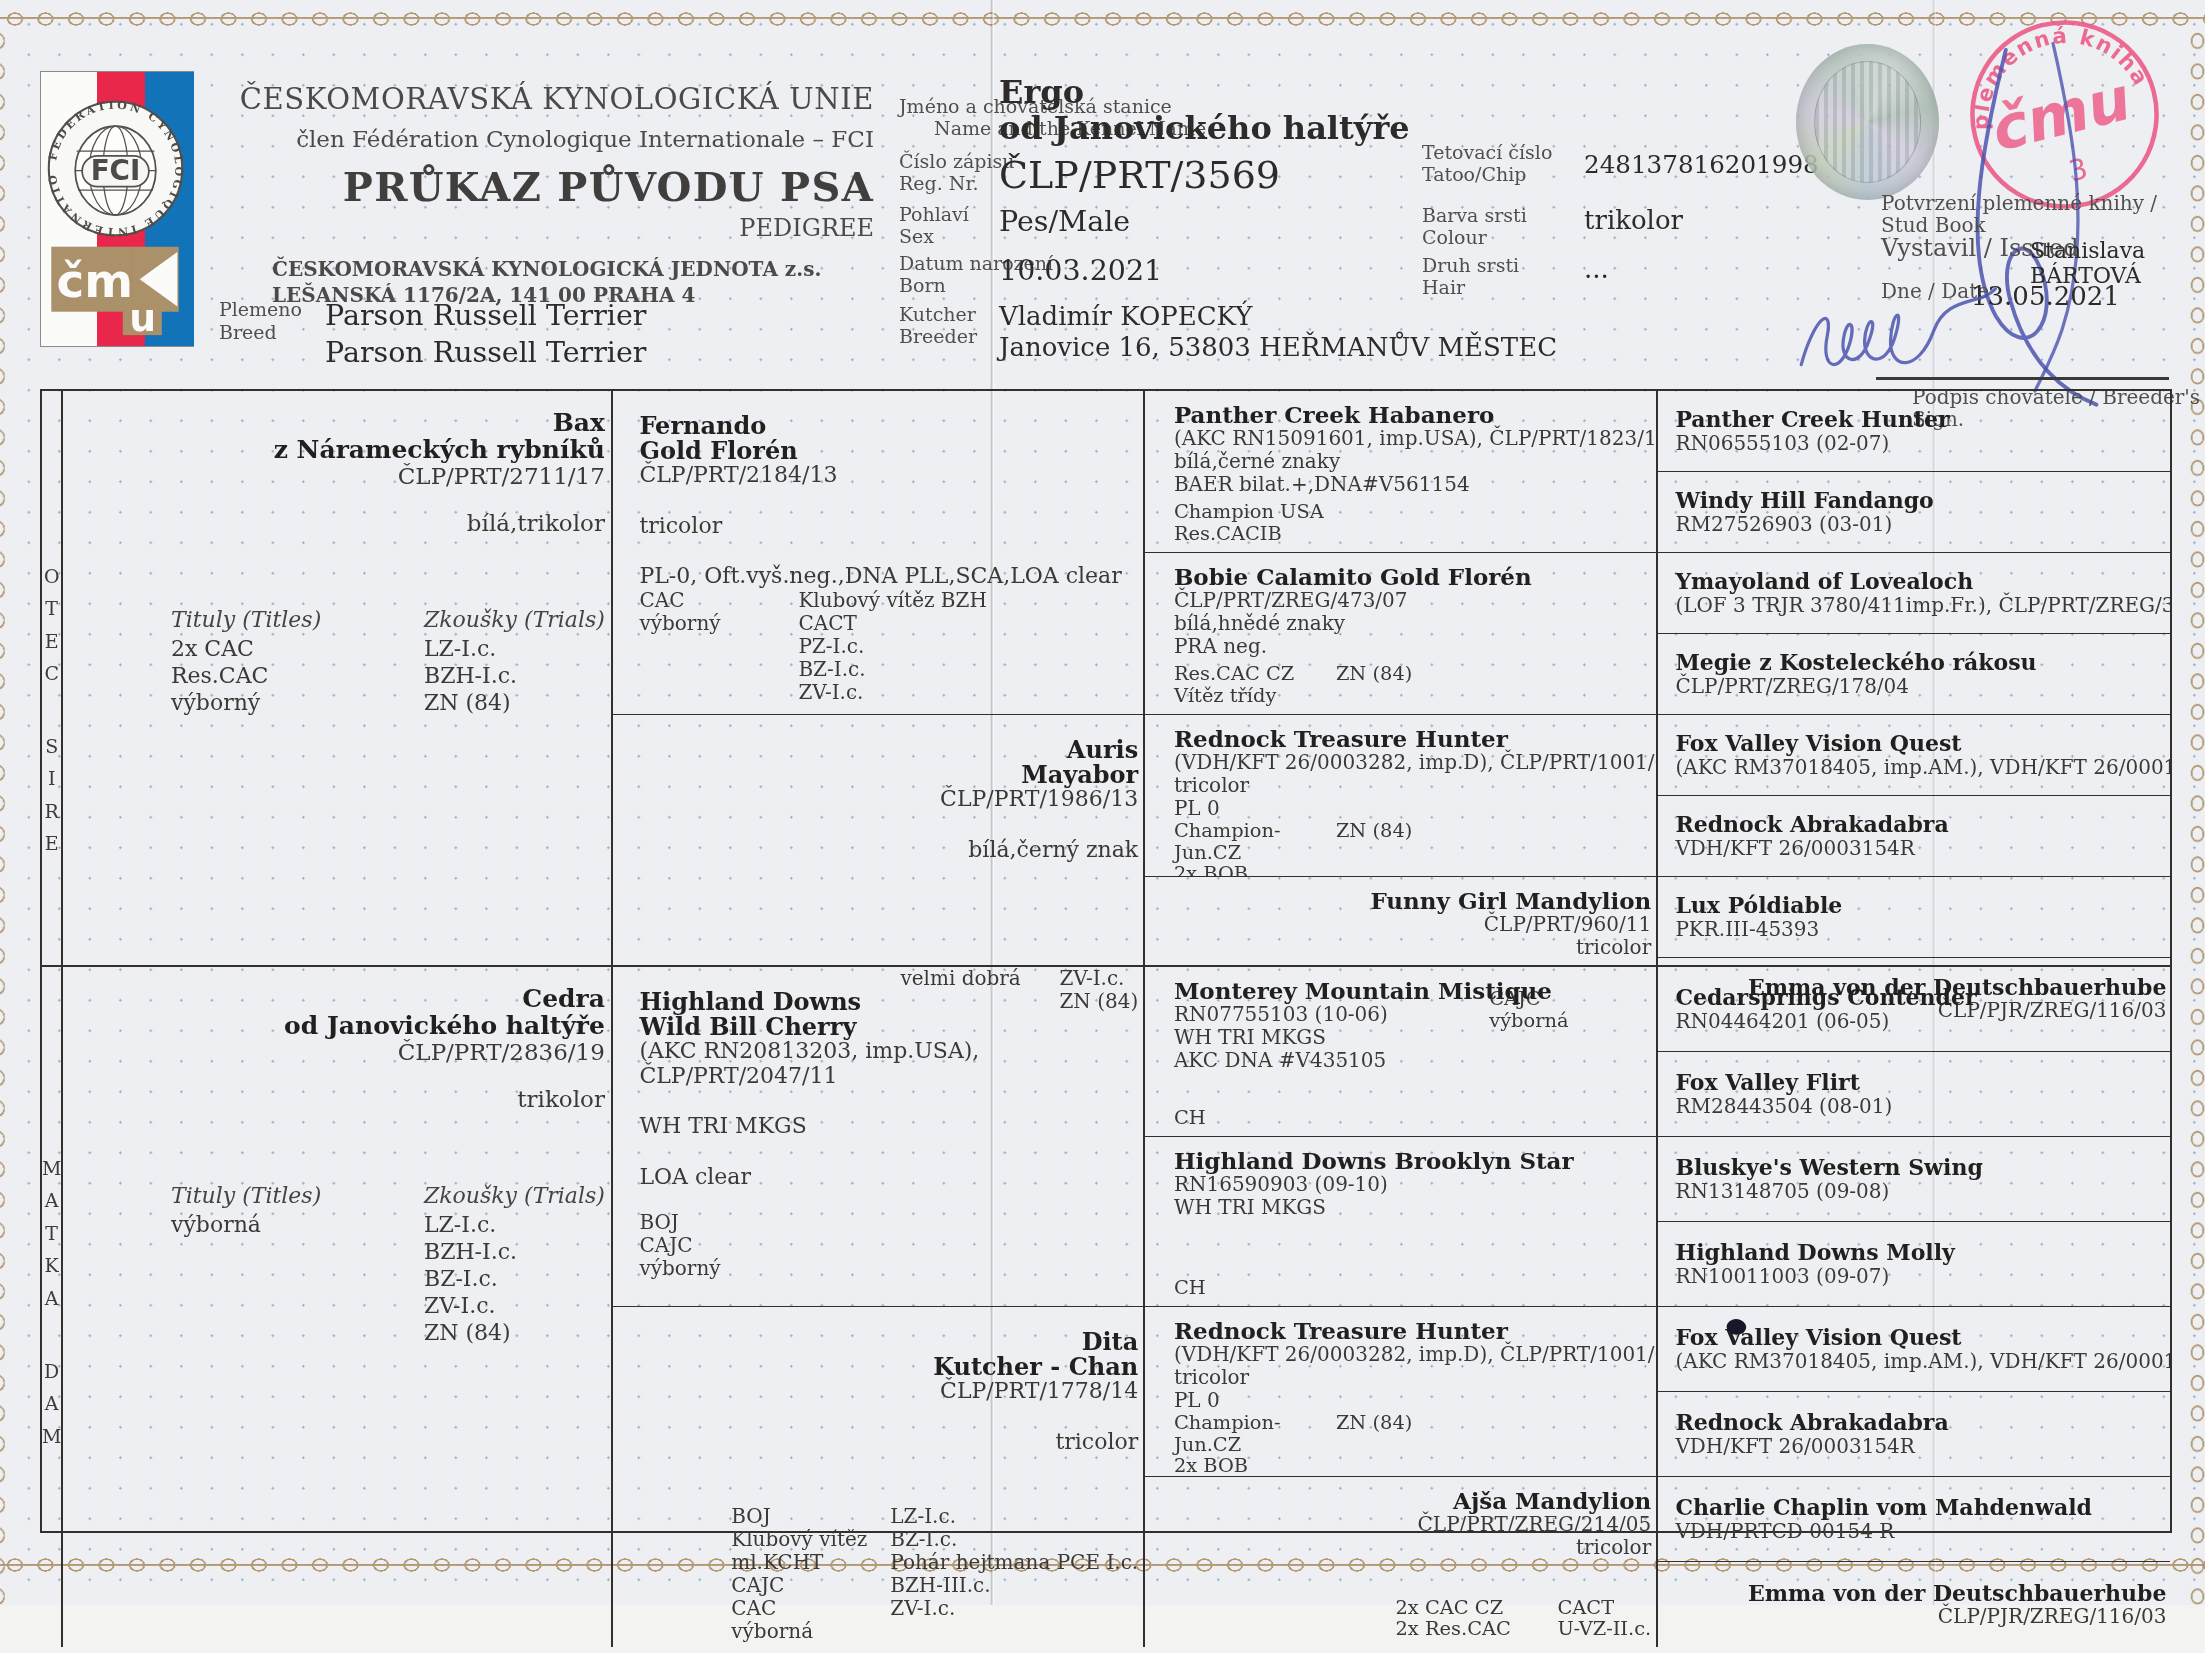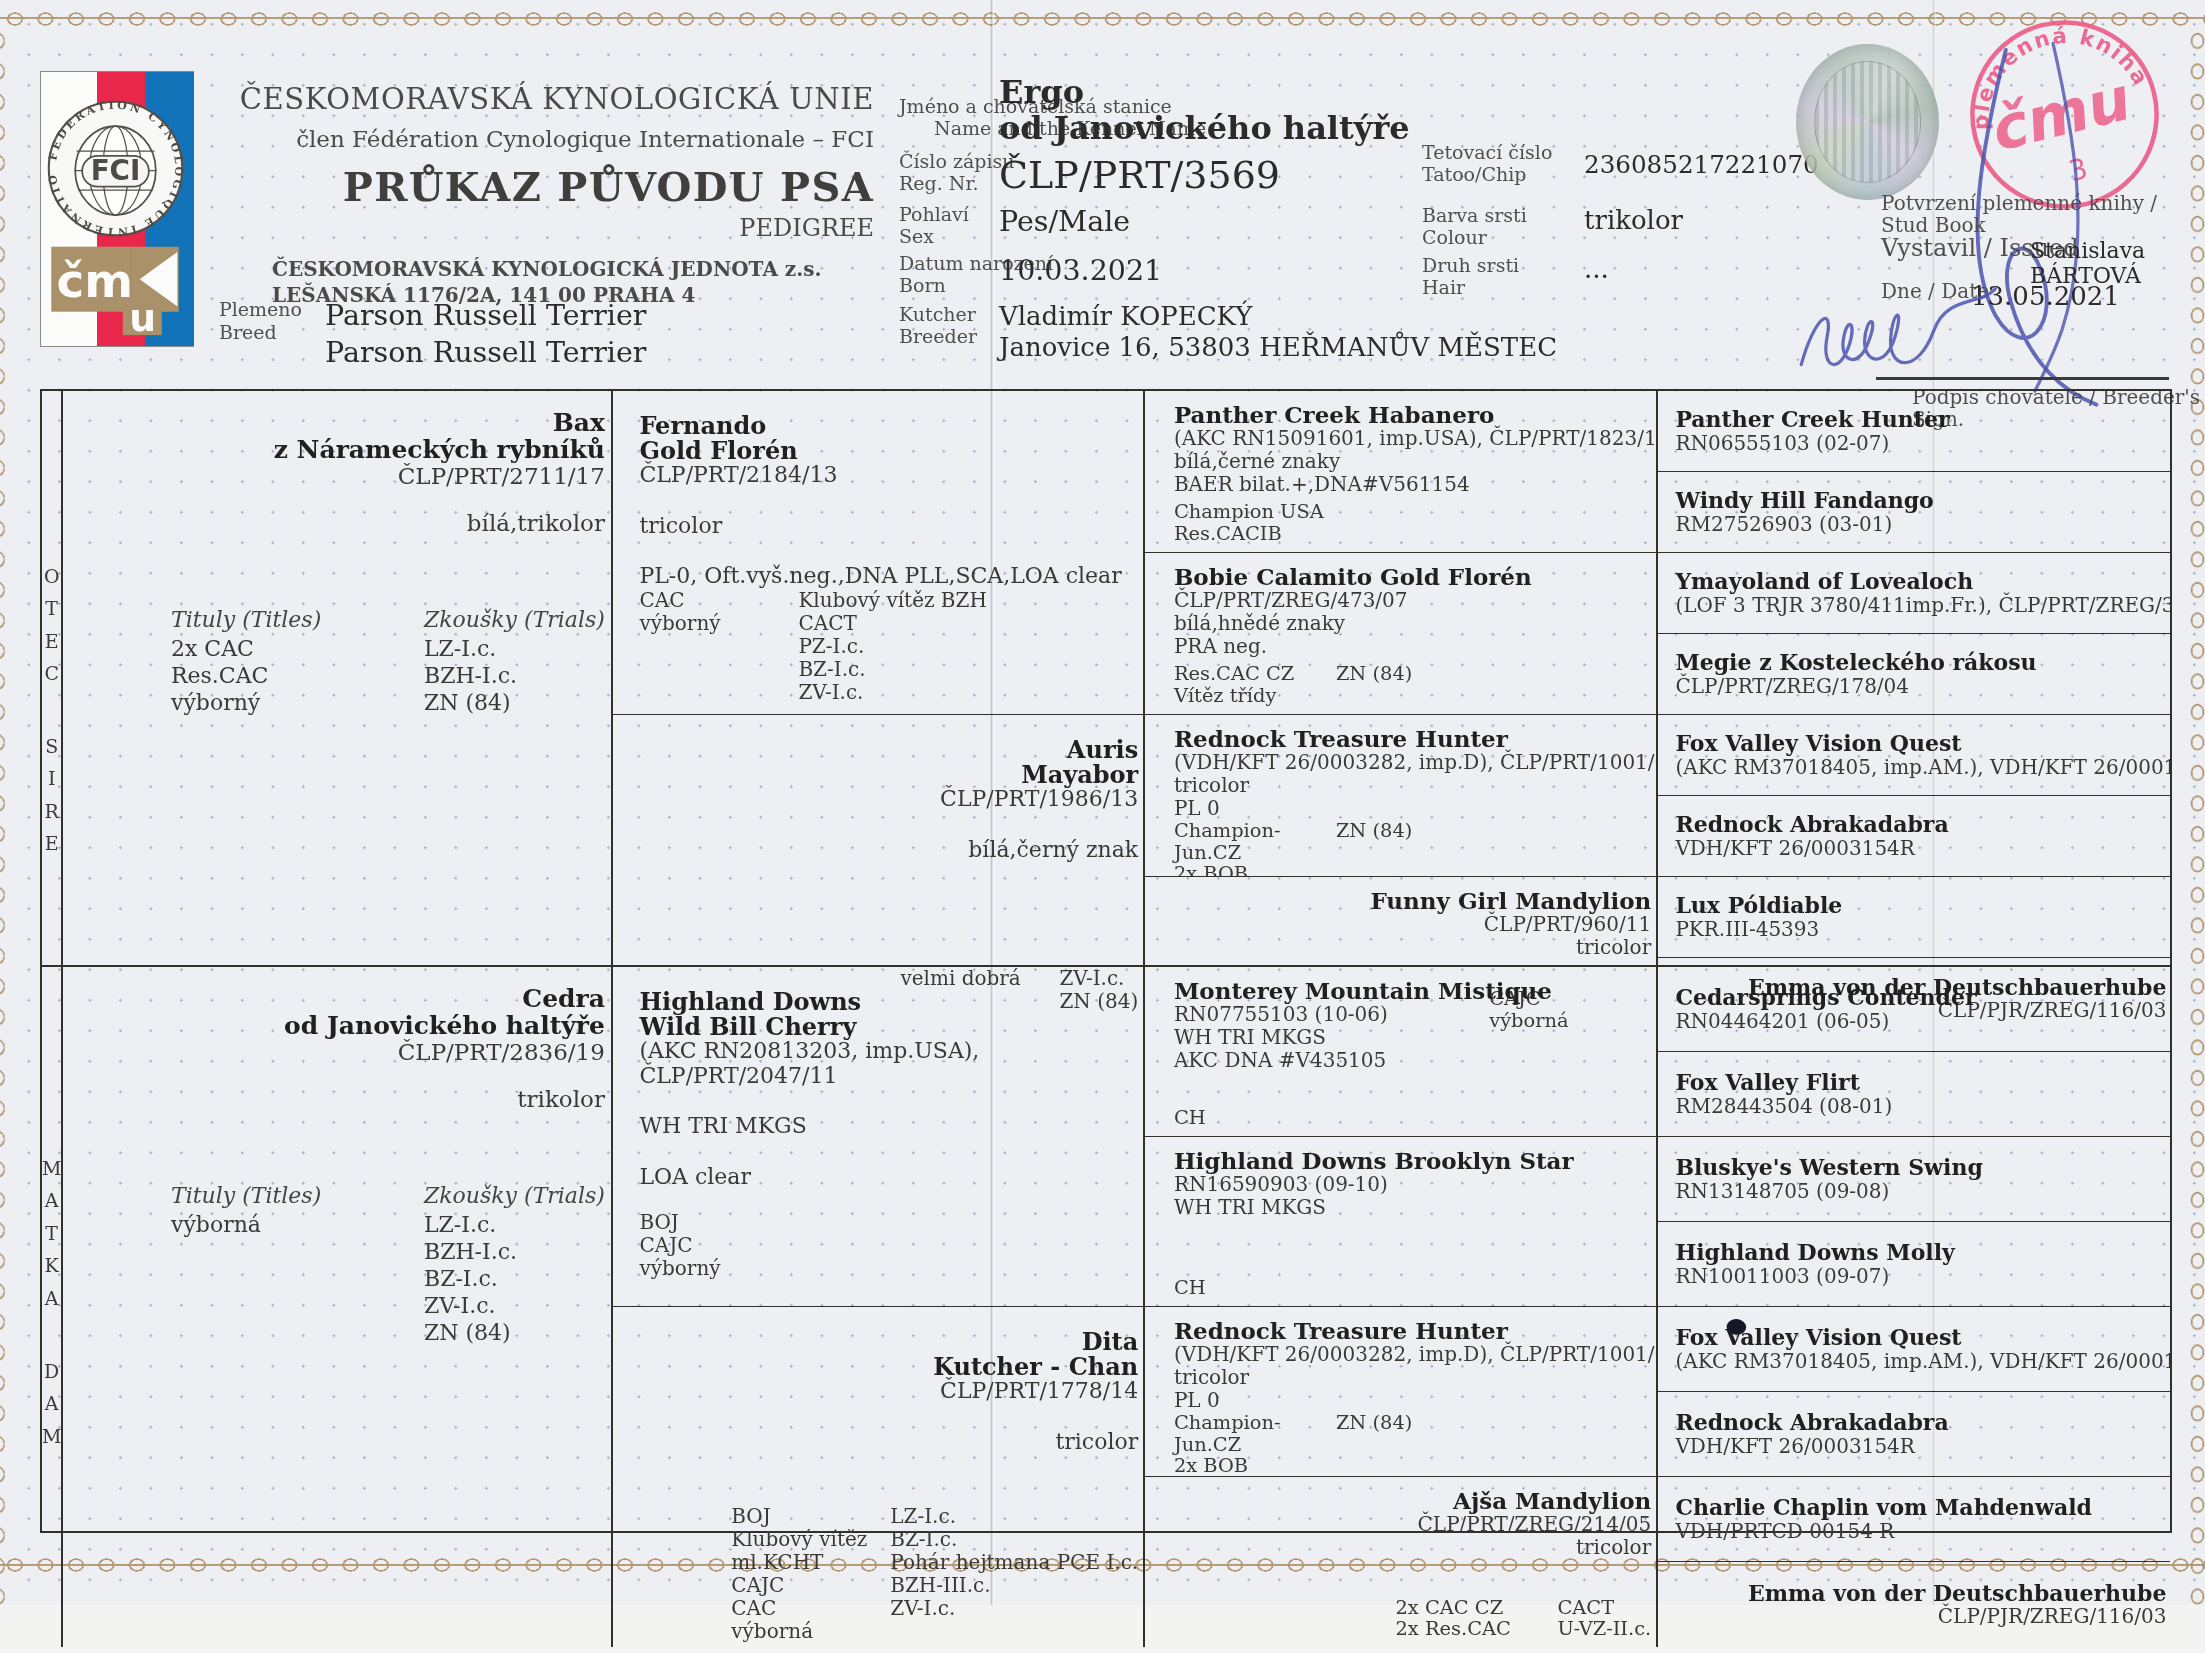--- a/index.html
+++ b/index.html
@@ -157,21 +157,21 @@
   <div class="val" style="left:999px;top:254px;font-size:28.5px;">10.03.2021</div>
   <div class="val" style="left:999px;top:301px;font-size:26px;">Vladimír KOPECKÝ</div>
   <div class="val" style="left:999px;top:332px;font-size:26px;">Janovice 16, 53803 HEŘMANŮV MĚSTEC</div>
 
   <div class="lbl" style="left:1422px;top:141px;">Tetovací číslo</div>
   <div class="lbl" style="left:1422px;top:163px;">Tatoo/Chip</div>
   <div class="lbl" style="left:1422px;top:204px;">Barva srsti</div>
   <div class="lbl" style="left:1422px;top:226px;">Colour</div>
   <div class="lbl" style="left:1422px;top:254px;">Druh srsti</div>
   <div class="lbl" style="left:1422px;top:276px;">Hair</div>
-  <div class="val" style="left:1584px;top:150px;font-size:24.6px;">236085217221070</div>
+  <div class="val" style="left:1584px;top:150px;font-size:24.6px;">248137816201998</div>
   <div class="val" style="left:1584px;top:205px;font-size:26px;">trikolor</div>
   <div class="val" style="left:1584px;top:254px;font-size:26px;">...</div>
 
   <div class="holo">
       <div class="inner"></div>
     </div>
   <svg width="201" height="201" viewBox="0 0 310 310" style="position:absolute;left:1964px;top:14.3px;transform:rotate(-14deg);opacity:.92;">
     <circle cx="155" cy="155" r="142" fill="none" stroke="#ec5f8a" stroke-width="7"></circle>
     <defs>
         <path id="stArc" d="M35,165 a120,120 0 1 1 240,0" fill="none"></path>

